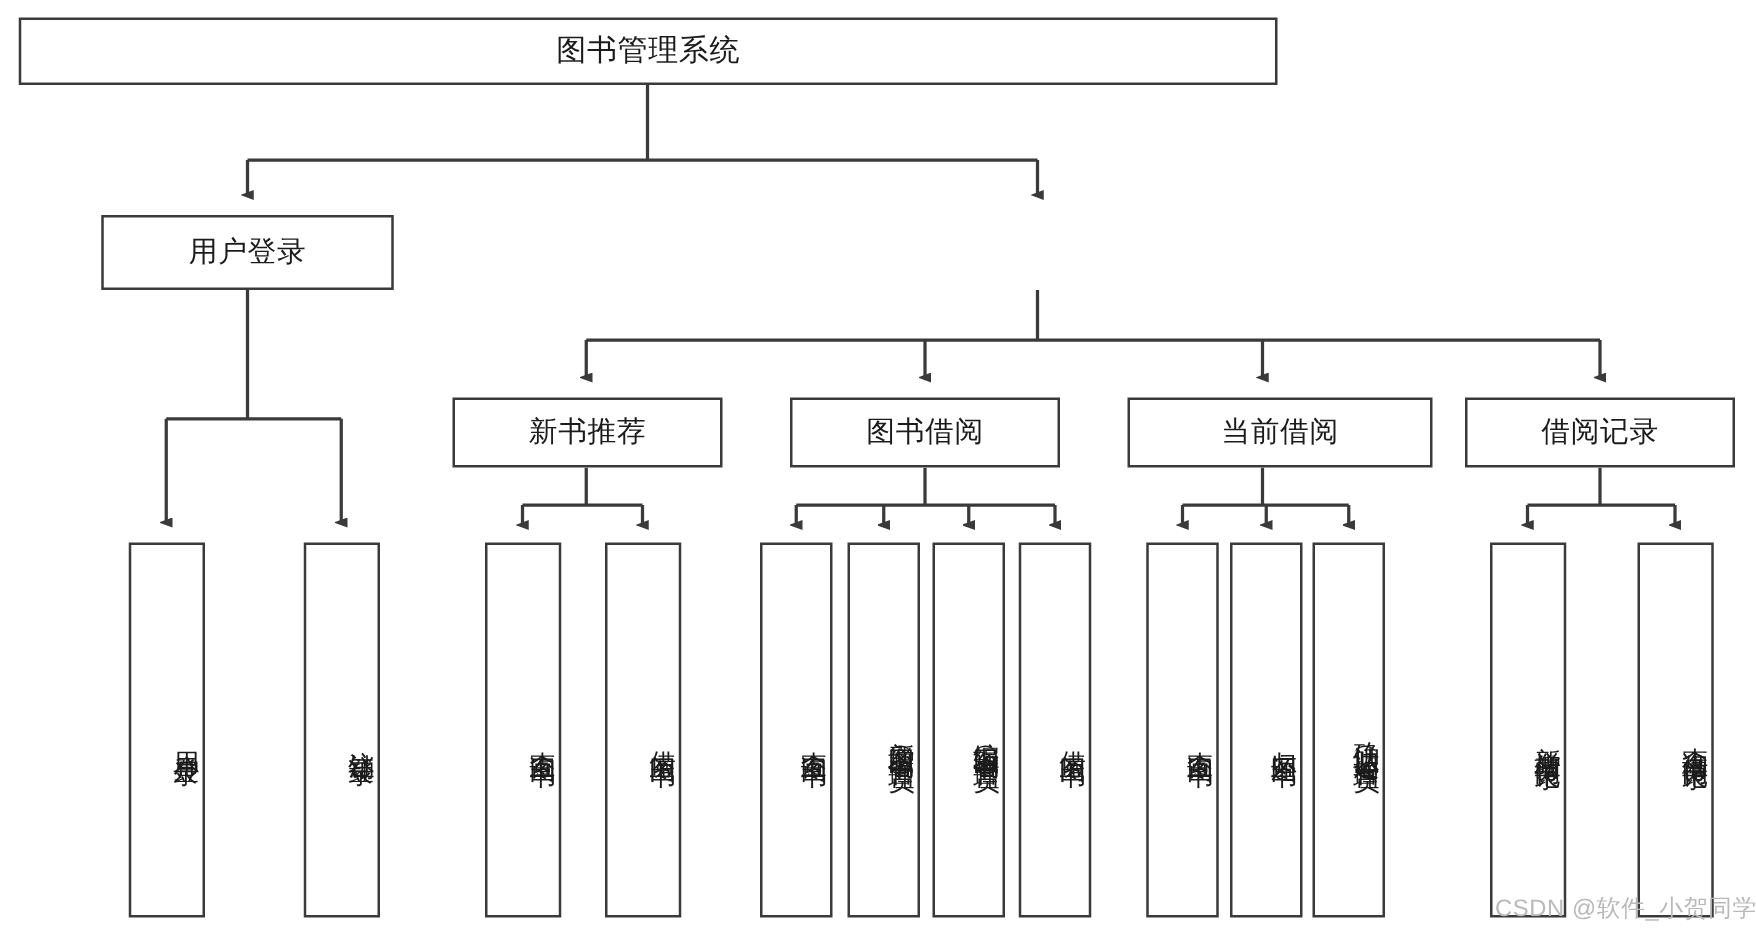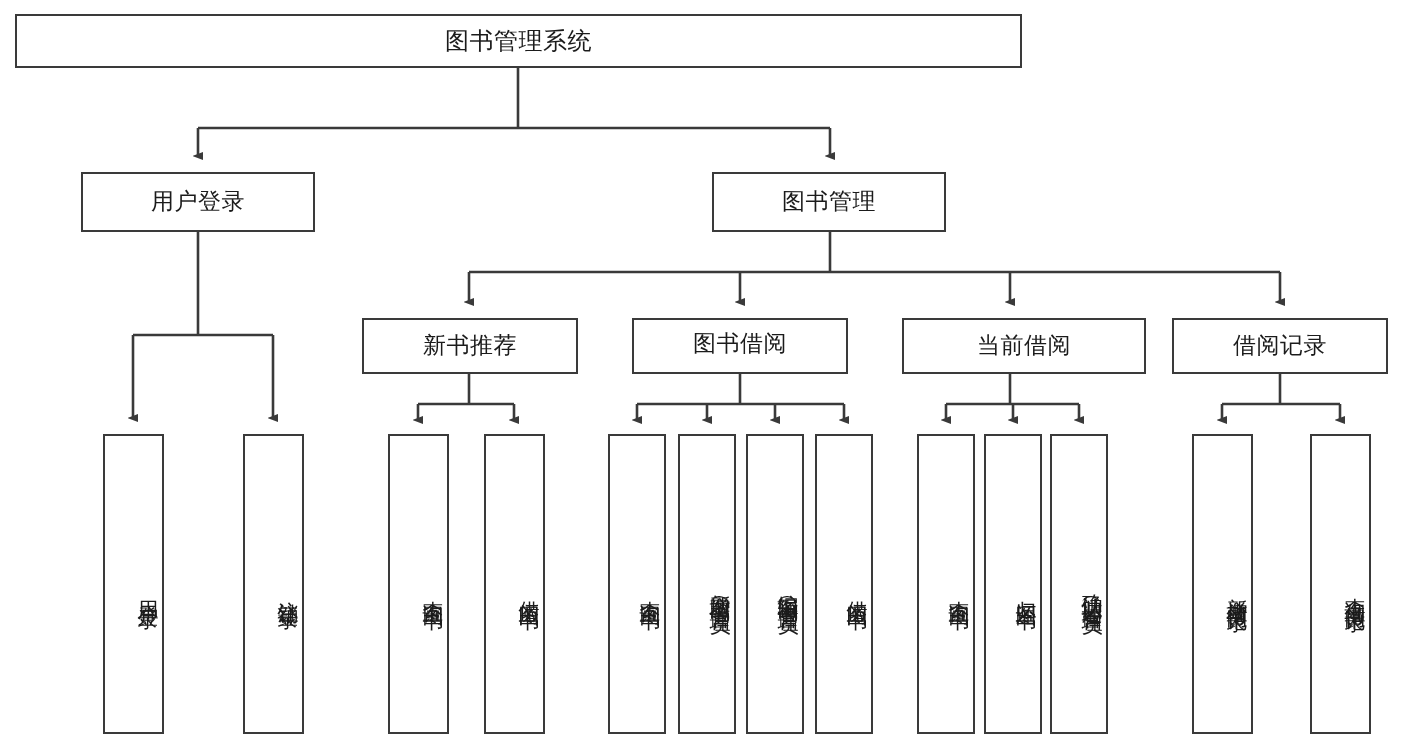--- a/index.html
+++ b/index.html
@@ -125,29 +125,26 @@
   </svg>
 
   <div class="node horiz root" style="left:15px; top:14px; width:1007px; height:54px;">
     <span>图书管理系统</span>
   </div>
 
   <div class="node horiz" style="left:81px; top:172px; width:234px; height:60px;">
     <span>用户登录</span>
   </div>
 
-  <div class="node horiz" style="left:712px; top:172px; width:234px; height:60px;">
-    <span>图书管理</span>
-  </div>
 
   <div class="node horiz" style="left:362px; top:318px; width:216px; height:56px;font-family:Liberation Serif, serif;">
     <span>新书推荐</span>
   </div>
 
-  <div class="node horiz" style="left:632px; top:318px; width:216px; height:56px;font-family:Liberation Mono, monospace;">
+  <div class="node horiz" style="left:632px; top:318px; width:216px; height:56px;">
     <span>图书借阅</span>
   </div>
 
   <div class="node horiz" style="left:902px; top:318px; width:244px; height:56px;">
     <span>当前借阅</span>
   </div>
 
   <div class="node horiz" style="left:1172px; top:318px; width:216px; height:56px;">
     <span>借阅记录</span>
   </div>
@@ -197,14 +194,15 @@
   </div>
 
   <div class="node vert" style="left:1192px; top:434px; width:61px; height:300px;">
     <span class="vtext">新增借阅记录</span>
   </div>
 
   <div class="node vert" style="left:1310px; top:434px; width:61px; height:300px;">
     <span class="vtext">查询借阅记录</span>
   </div>
 
+  <div class="watermark" style="left:1196px; top:714px;">CSDN @软件_小贺同学</div>
 
 </div>
 
 </body></html>

